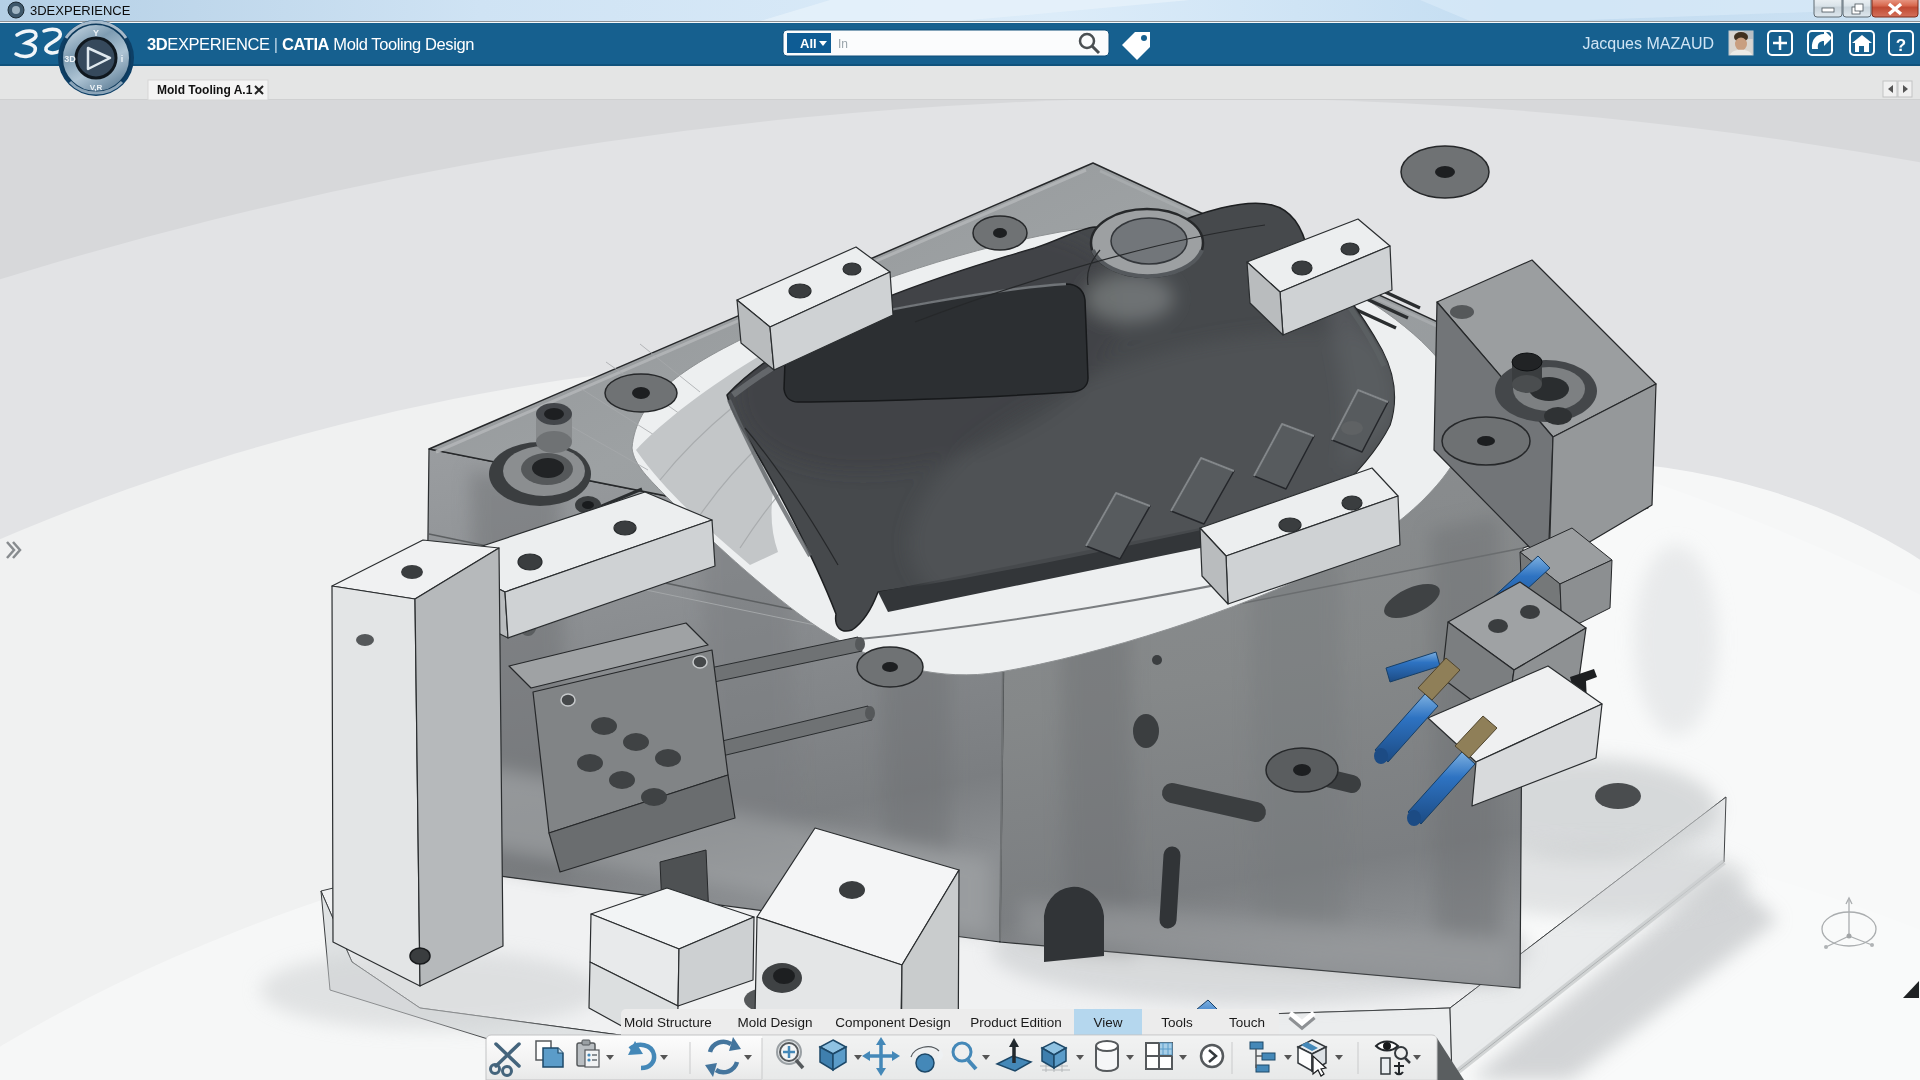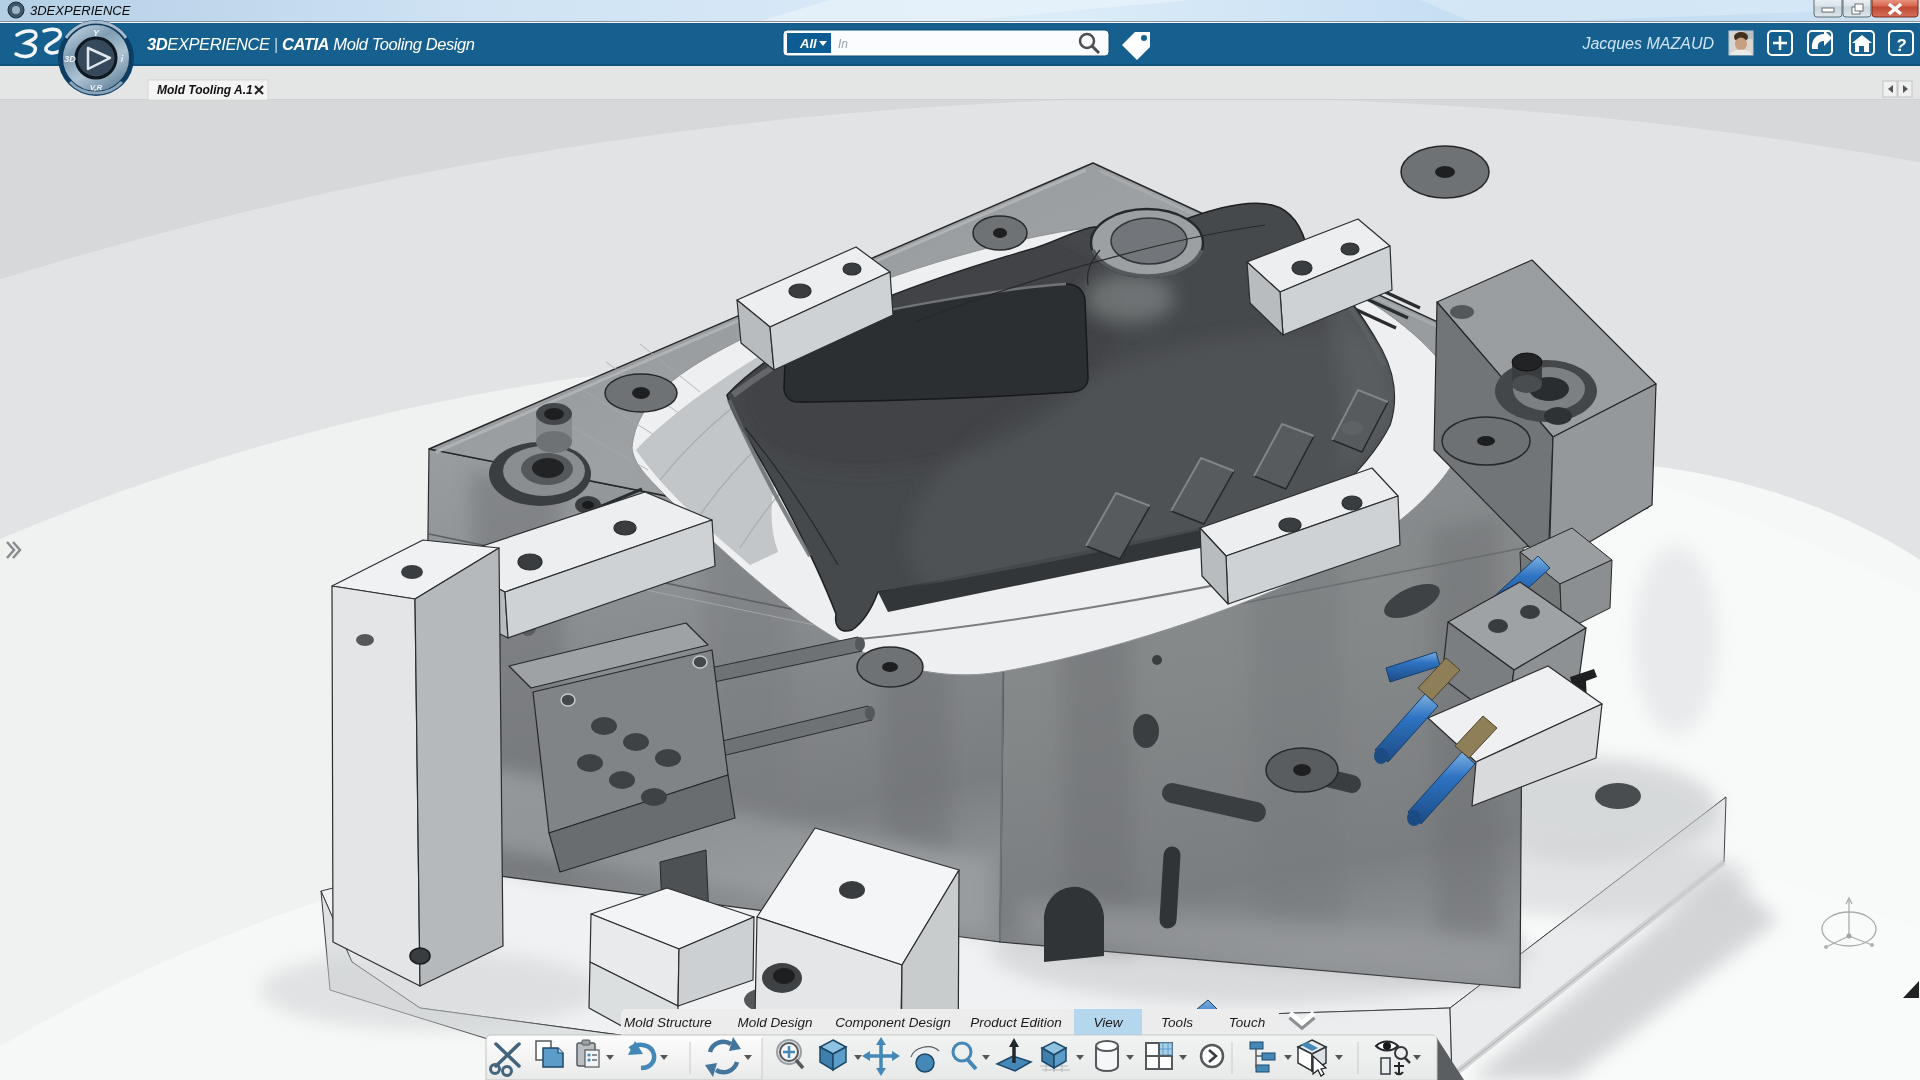--- a/index.html
+++ b/index.html
@@ -1,16 +1,16 @@
 <!DOCTYPE html>
 <html><head>
 <meta charset="utf-8">
 <style>
 html,body{margin:0;padding:0;width:1920px;height:1080px;overflow:hidden;background:#d0d2d4;font-family:"Liberation Sans",sans-serif;}
-#stage{position:relative;width:1920px;height:1057px;font-style:italic;}
+#stage{position:relative;width:1920px;height:1057px;}
 svg{position:absolute;left:0;top:0;}
 </style>
 </head>
 <body>
 <div id="stage">
 <svg width="1920" height="1080" viewBox="0 0 1920 1080">
 <defs>
   <linearGradient id="titleg" x1="0" y1="0" x2="1" y2="0">
     <stop offset="0" stop-color="#b4cfe5"></stop>
           <stop offset="0.25" stop-color="#cfe3f4"></stop>

